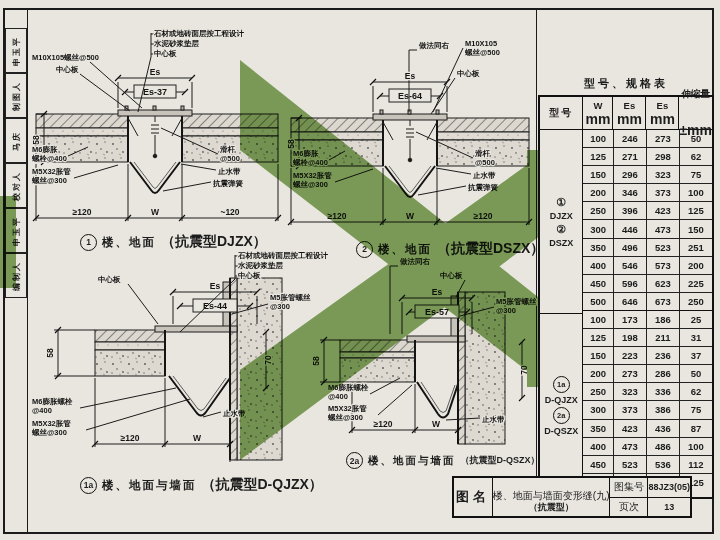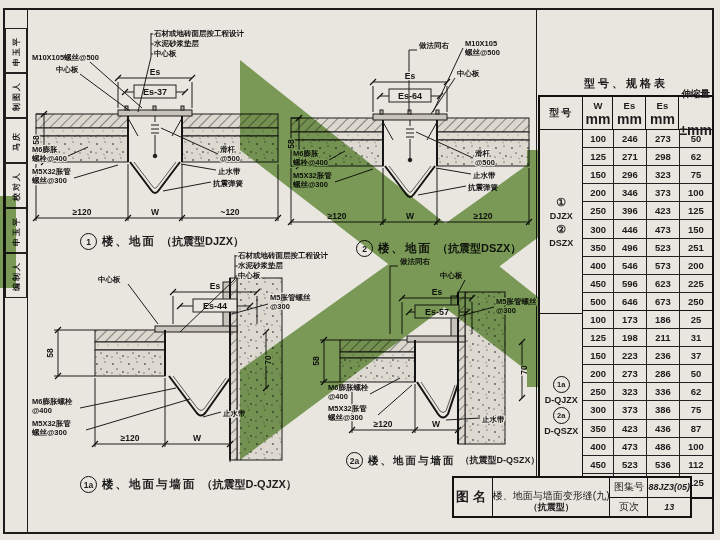--- a/index.html
+++ b/index.html
@@ -16,21 +16,21 @@
     background:#e9e6df;box-sizing:border-box;}
   .side-cell span{position:absolute;left:50%;top:50%;
     transform:translate(-50%,-50%) rotate(-90deg);
     font-size:8px;font-weight:700;white-space:nowrap;letter-spacing:2px;}
   
   .caption{position:absolute;display:flex;align-items:center;gap:5px;white-space:nowrap;}
   .cap-circ{display:inline-flex;width:15px;height:15px;border:1.6px solid #111;border-radius:50%;
     align-items:center;justify-content:center;font-size:8.5px;font-weight:700;flex:0 0 auto;
     background:transparent;}
   .cap-title{font-size:11.5px;font-weight:700;letter-spacing:2px;}
-  .cap-type{font-size:11px;font-weight:700;}
+  .cap-type{font-size:14px;font-weight:700;}
   
   svg{position:absolute;overflow:visible;}
   svg .ln{stroke:#1c1c1c;stroke-width:1;fill:none;}
   svg .hv{stroke:#141414;stroke-width:2;fill:none;}
   svg .th{stroke:#1c1c1c;stroke-width:.7;fill:none;}
   svg .tk{stroke:#111;stroke-width:1.2;fill:none;}
   svg .sh{stroke:#1c1c1c;stroke-width:1;}
   svg text{font-family:"Liberation Sans",sans-serif;fill:#141414;
     paint-order:stroke;stroke:#e9e6df;stroke-width:2.4px;stroke-linejoin:round;}
   svg .t{font-size:7.5px;font-weight:700;}
@@ -71,21 +71,21 @@
     font-size:13px;font-weight:700;letter-spacing:4px;box-sizing:border-box;}
   .tb-title{width:129px;border-right:1.5px solid #111;display:flex;flex-direction:column;
     align-items:center;justify-content:center;box-sizing:border-box;line-height:1.15;}
   .tb-title .l1{font-size:10px;font-weight:400;white-space:nowrap;margin-top:8px;}
   .tb-title .l2{font-size:9px;font-weight:700;}
   .tb-right{flex:1;display:flex;flex-direction:column;}
   .tb-row{flex:1;display:flex;}
   .tb-row.top{border-bottom:1.2px solid #111;}
   .tb-lab{width:38px;border-right:1.2px solid #111;display:flex;align-items:center;justify-content:center;
     font-size:10px;font-weight:400;box-sizing:border-box;}
-  .tb-val{flex:1;display:flex;align-items:center;justify-content:center;font-size:9px;font-weight:700;font-style:italic;}
+  .tb-val{flex:1;display:flex;align-items:center;justify-content:center;font-size:9px;font-weight:700;}
 </style>
 </head>
 <body>
 
 <div class="frame-line" style="left:3px;top:8px;width:711px;height:2px;"></div>
 <div class="frame-line" style="left:3px;top:8px;width:2px;height:526px;"></div>
 <div class="frame-line" style="left:712px;top:8px;width:2px;height:526px;"></div>
 <div class="frame-line" style="left:3px;top:532px;width:711px;height:2px;"></div>
 <div class="frame-line" style="left:27px;top:8px;width:1px;height:524px;"></div>
 <div class="frame-line" style="left:536px;top:8px;width:1px;height:468px;"></div>

